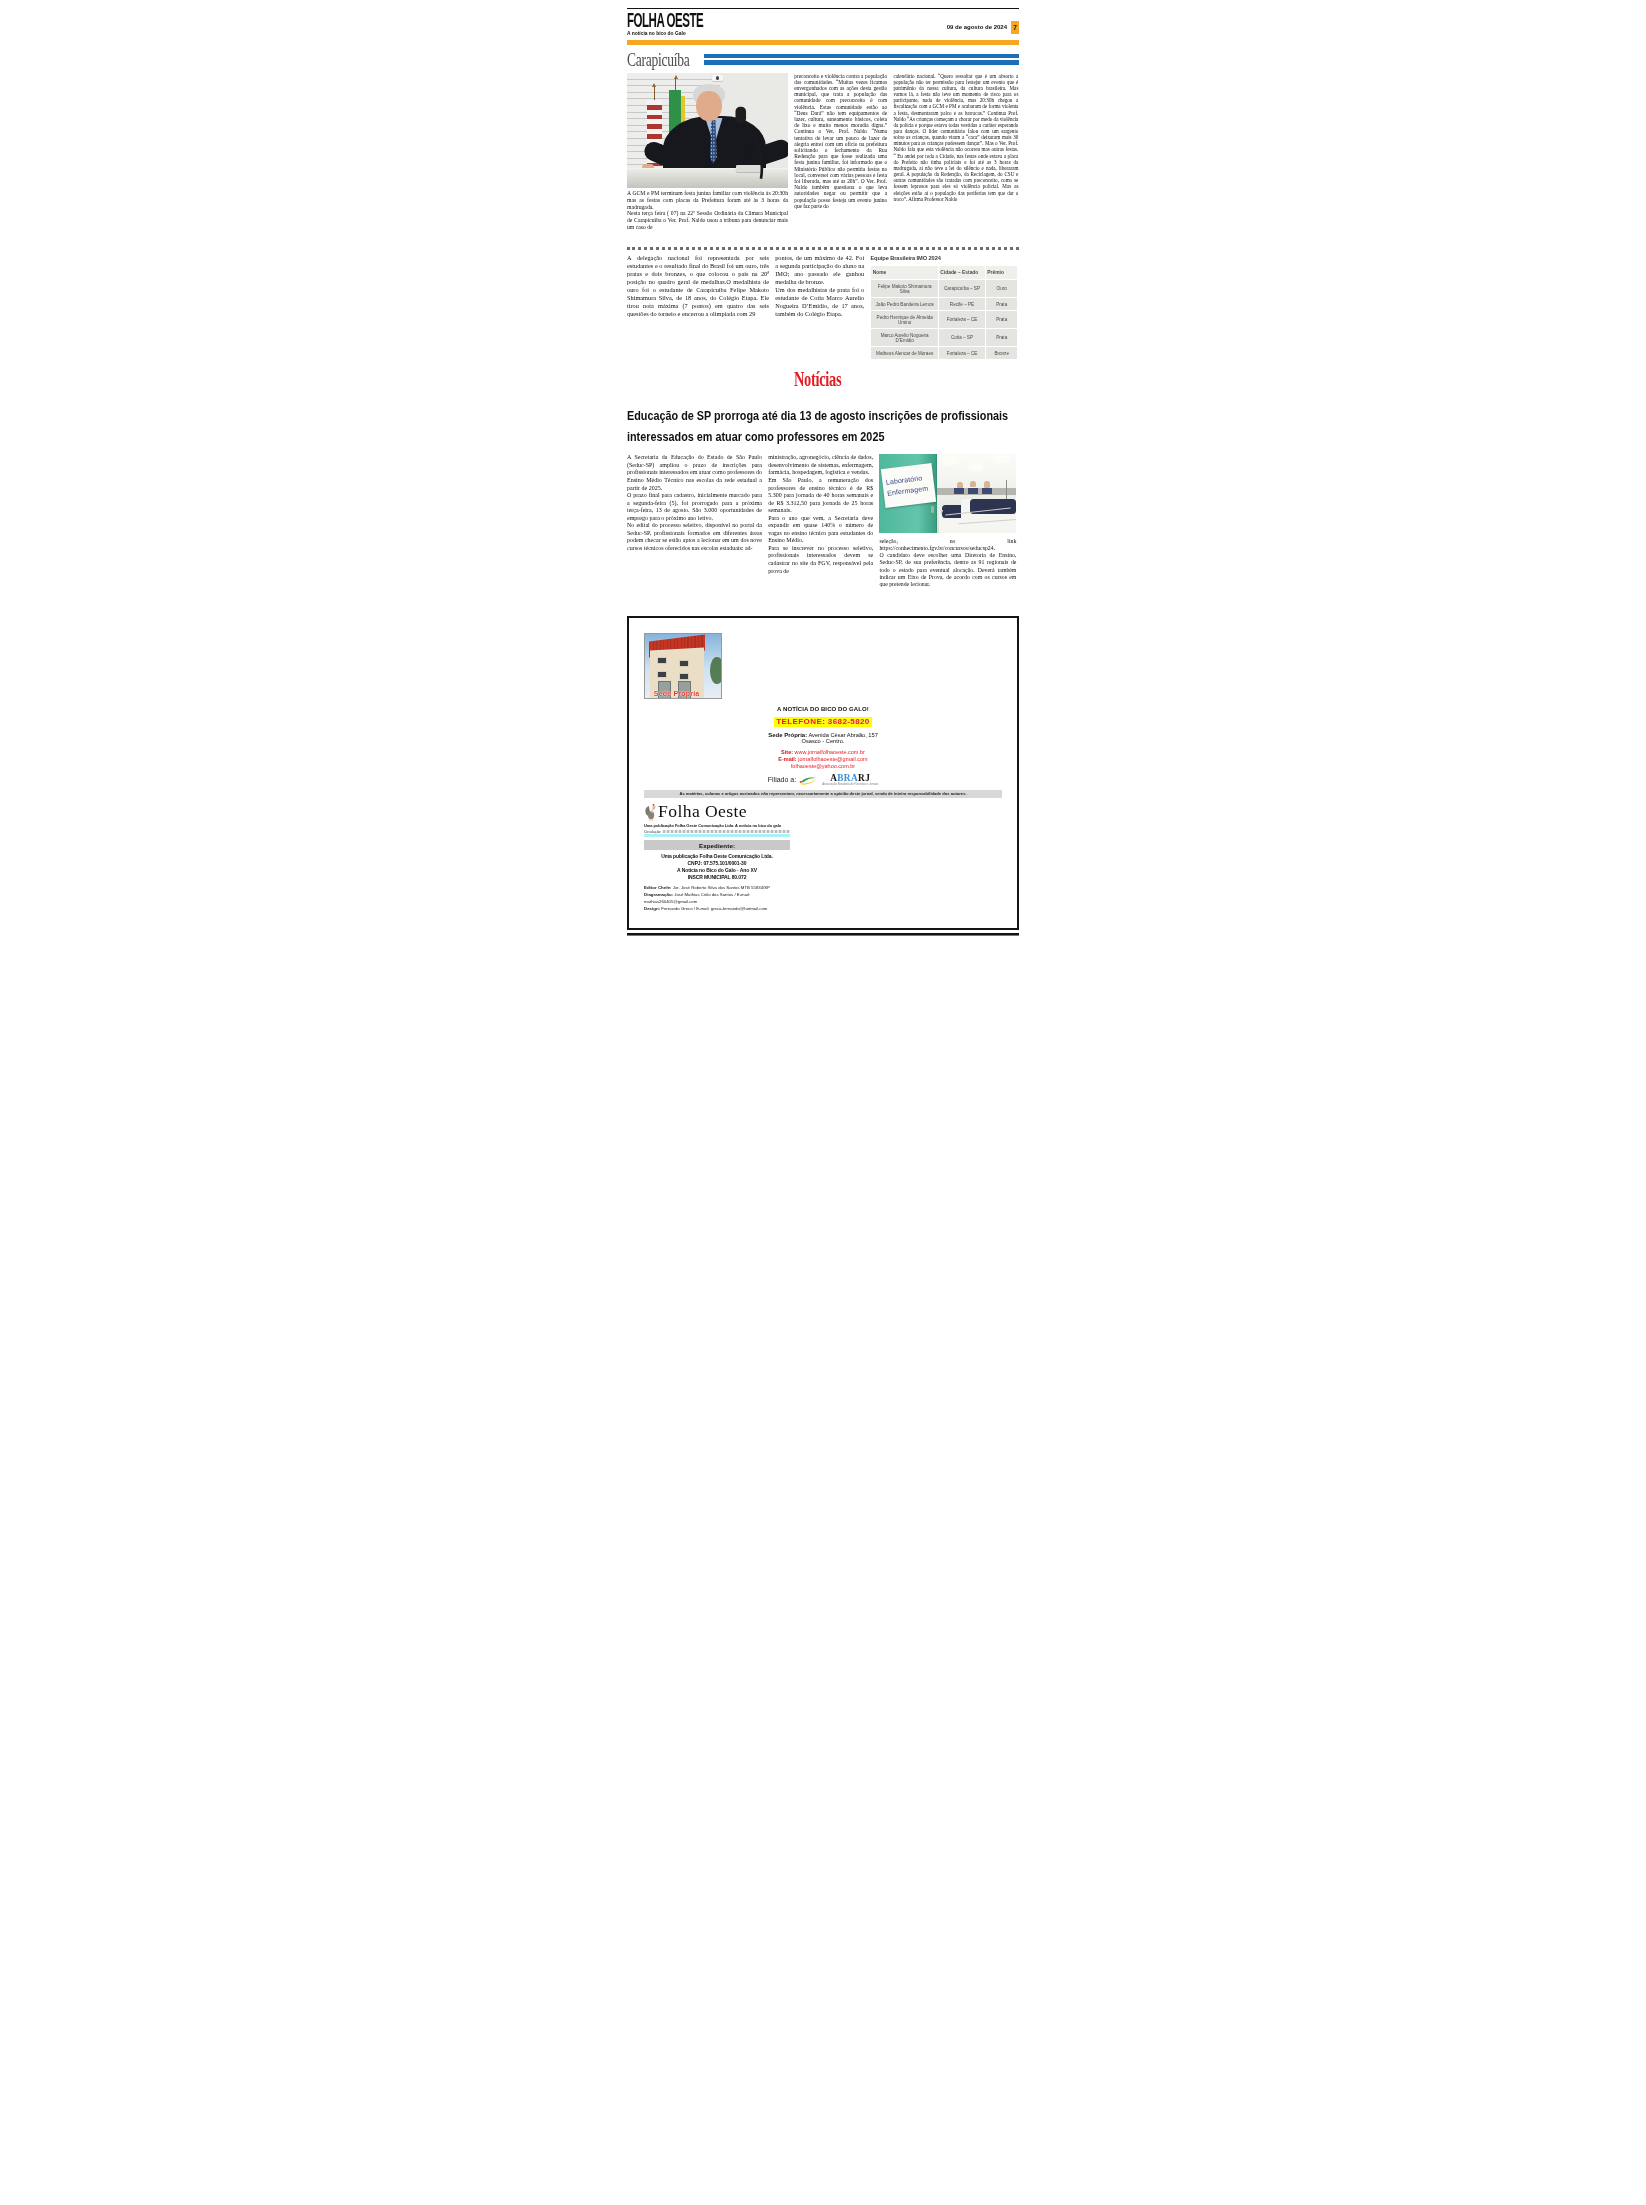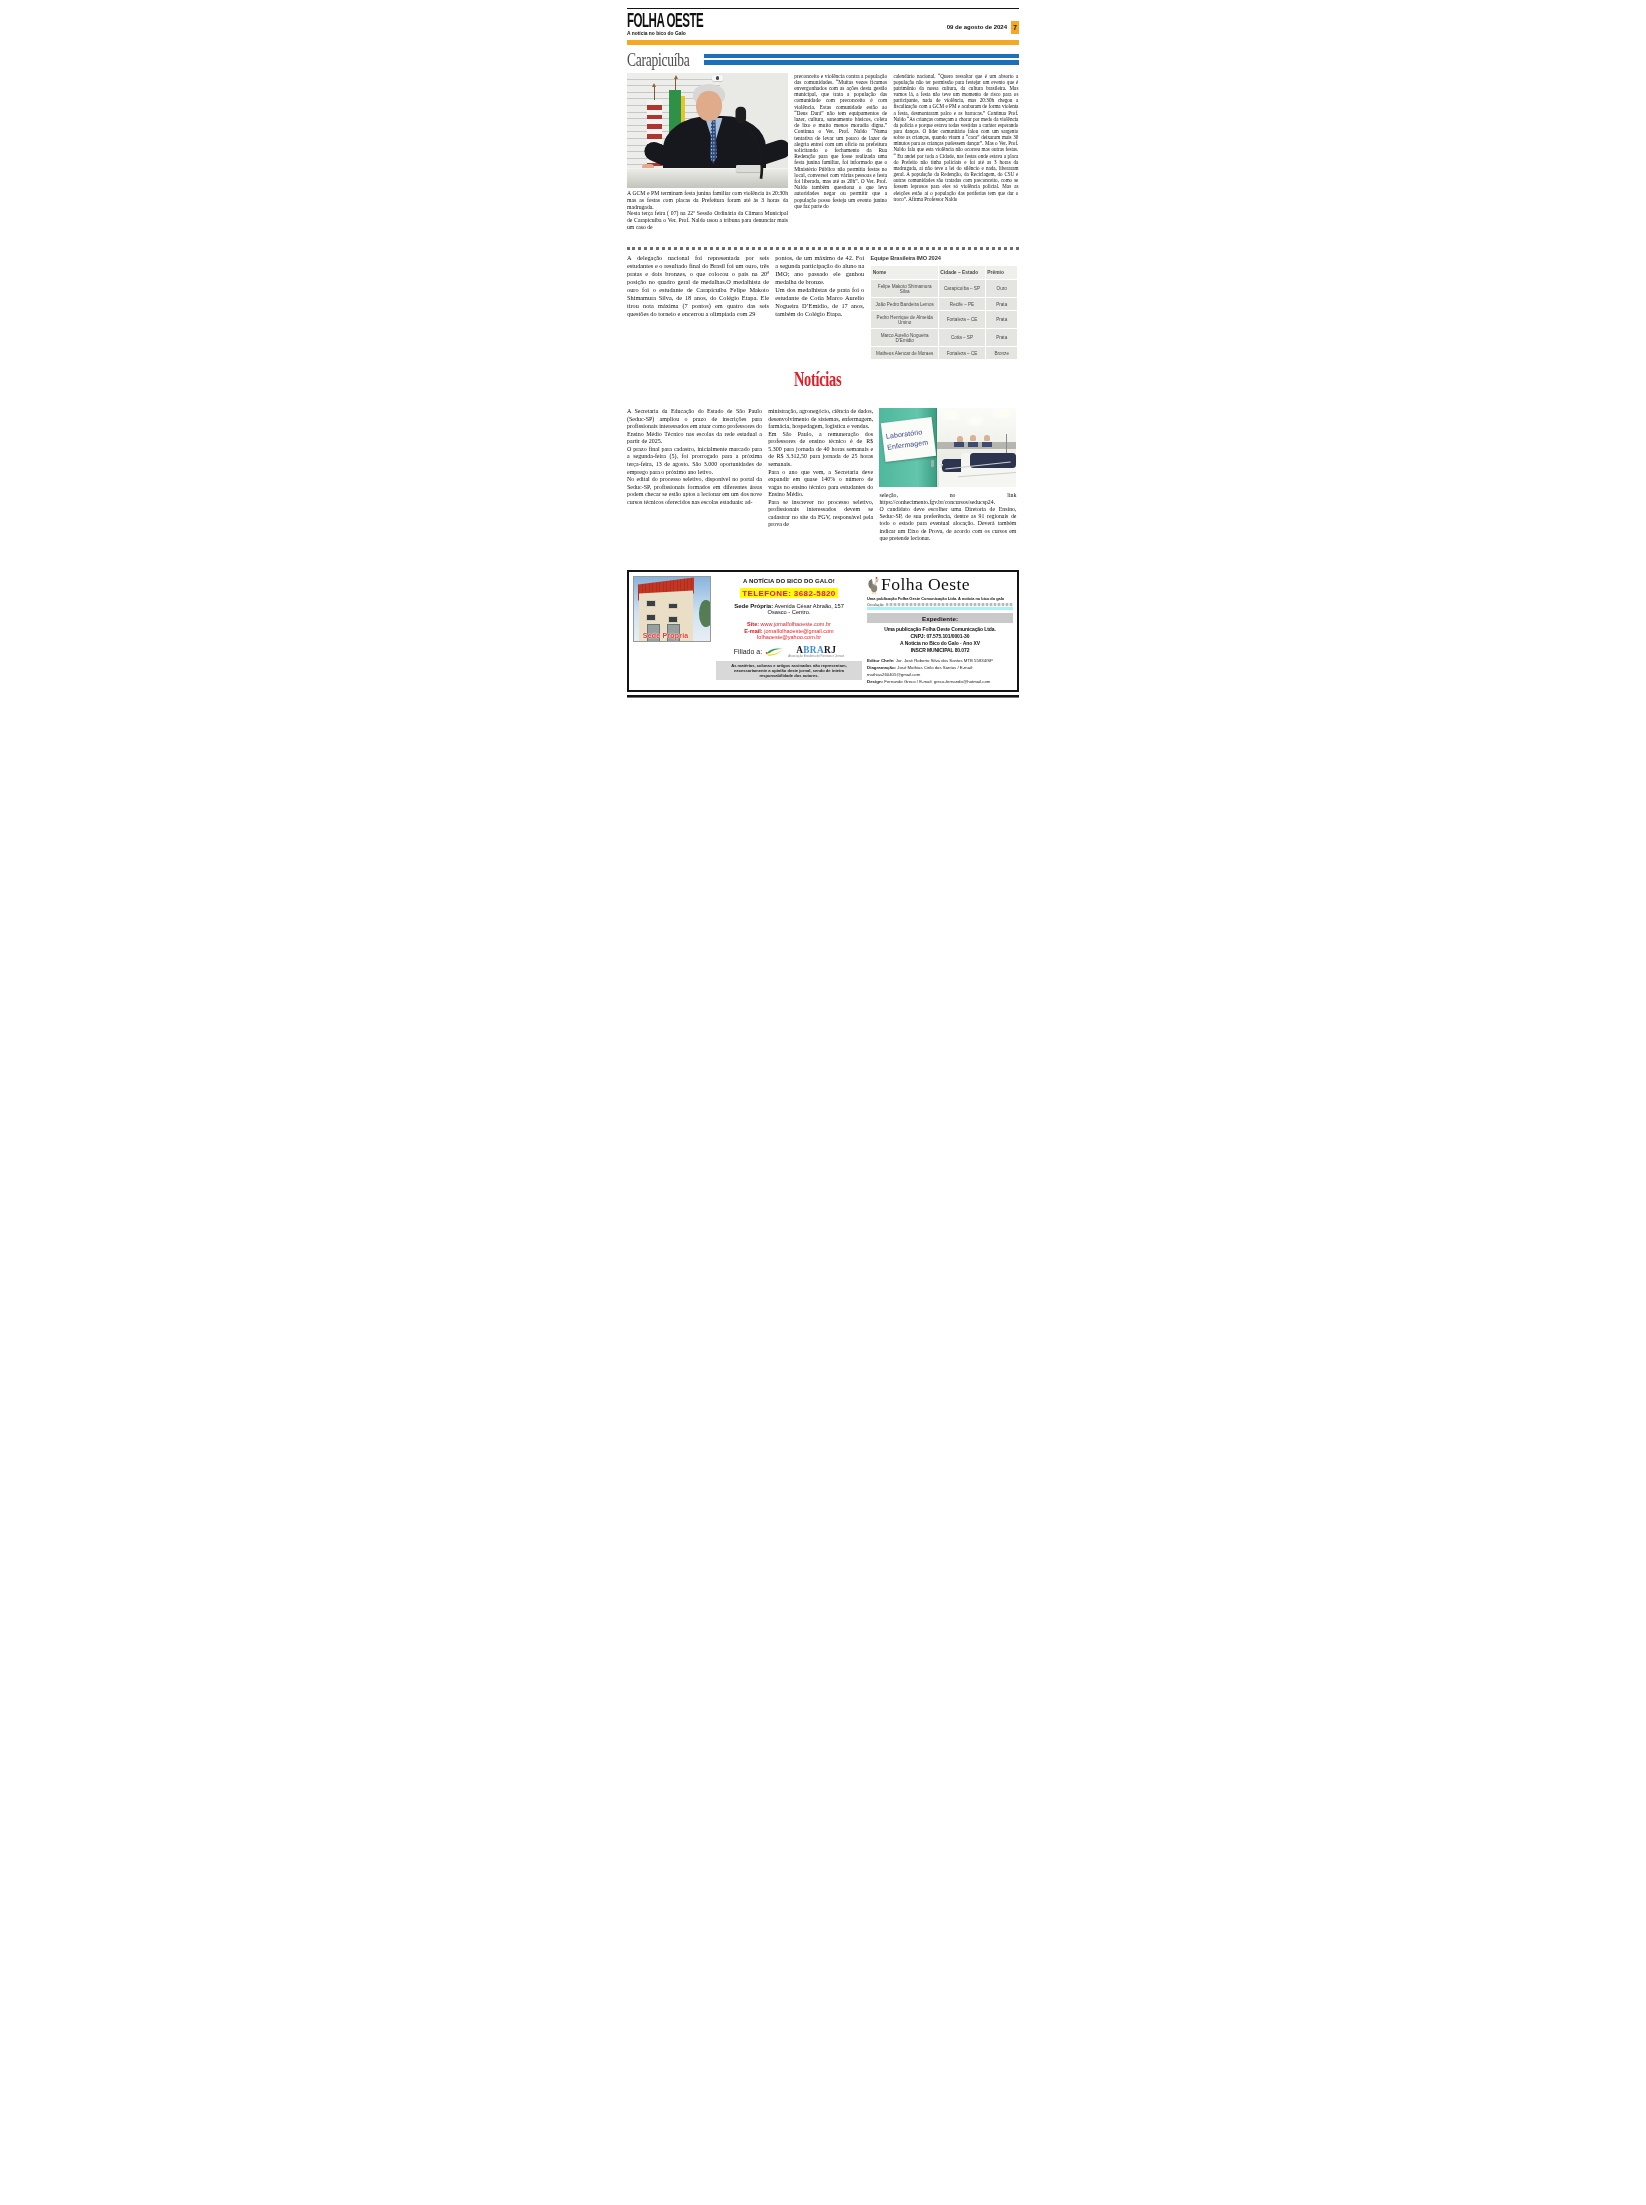--- a/index.html
+++ b/index.html
@@ -135,21 +135,21 @@
   .sign2 { position:absolute; left:3.5px; top:11.5px; width:51px; height:39px; background:#fbfbf7;
            transform:rotate(-7deg); box-shadow:0 0.9px 2.2px rgba(0,0,0,.3);
            display:flex; flex-direction:column; justify-content:center; padding:1.8px 3.5px; }
   .sign2 span { font-family:"Liberation Sans", sans-serif; color:#3a4788; font-size:7px;
                 line-height:1.5; letter-spacing:0.1px; }
   .photo2-credit { position:absolute; left:61px; top:56px; color:#fff; font-family:"Liberation Sans",
                    sans-serif; font-size:4.9px; font-weight:bold; text-shadow:0 0 0.9px #000; }
 
   
   .footer-box { margin-top:7px; border:2.2px solid #141414; background:#fff; display:flex;
-                gap:5.3px; padding:4px; }
+                gap:5.3px; padding:15px;flex-direction:column; }
   .photo3 { position:relative; width:78px; height:66px; overflow:hidden; flex:none;
             background:linear-gradient(180deg,#87b4dc 0%,#cfe2f1 55%,#e8eef4 100%); border:0.4px solid #999; }
   .roof { position:absolute; left:4.4px; top:3.5px; width:56px; height:16px; background:#c43524;
           transform:skewY(-7deg);
           background-image:repeating-linear-gradient(90deg,rgba(0,0,0,.12) 0 1.3px,transparent 1.3px 3.5px); }
   .facade { position:absolute; left:5.3px; top:15px; width:54px; height:51px; background:#eadfc6;
             transform:skewY(-3deg); }
   .win { position:absolute; width:9.7px; height:6.6px; background:#3a4048; border:0.9px solid #d9cdb2; }
   .doorL { position:absolute; width:13.2px; height:18.5px; background:#97a09f; border:0.9px solid #6d7675; }
   .tree { position:absolute; right:-2.6px; top:23px; width:13.2px; height:26.5px; border-radius:50%;
@@ -307,20 +307,23 @@
   <div class="section-row noticias-row">
     <div class="label-wrap" style="width:58px">
       <span class="sec2-label">Notícias</span>
     </div>
     <div class="bars">
       <div class="bar-pink"></div>
       <div class="bar-pink"></div>
     </div>
   </div>
 
+  <div class="hl-wrap" style="margin-top:4.4px">
+    <div class="hl-sans">Educação de SP prorroga até dia 13 de agosto inscrições de profissionais interessados em atuar como professores em 2025</div>
+  </div>
 
   <div class="art art3">
     <p class="c1 coltext">A Secretaria da Educação do Estado de São Paulo (Seduc-SP) ampliou o prazo de inscrições para profissionais interessados em atuar como professores do Ensino Médio Técnico nas escolas da rede estadual a partir de 2025.
 O prazo final para cadastro, inicialmente marcado para a segunda-feira (5), foi prorrogado para a próxima terça-feira, 13 de agosto. São 3.000 oportunidades de emprego para o próximo ano letivo.
 No edital do processo seletivo, disponível no portal da Seduc-SP, profissionais formados em diferentes áreas podem checar se estão aptos a lecionar em um dos nove cursos técnicos oferecidos nas escolas estaduais: ad-</p>
     <p class="c2 coltext">ministração, agronegócio, ciência de dados, desenvolvimento de sistemas, enfermagem, farmácia, hospedagem, logística e vendas.
 Em São Paulo, a remuneração dos professores de ensino técnico é de R$ 5.300 para jornada de 40 horas semanais e de R$ 3.312,50 para jornada de 25 horas semanais.
 Para o ano que vem, a Secretaria deve expandir em quase 140% o número de vagas no ensino técnico para estudantes do Ensino Médio.
 Para se inscrever no processo seletivo, profissionais interessados devem se cadastrar no site da FGV, responsável pela prova de</p>
     <div class="c3">

